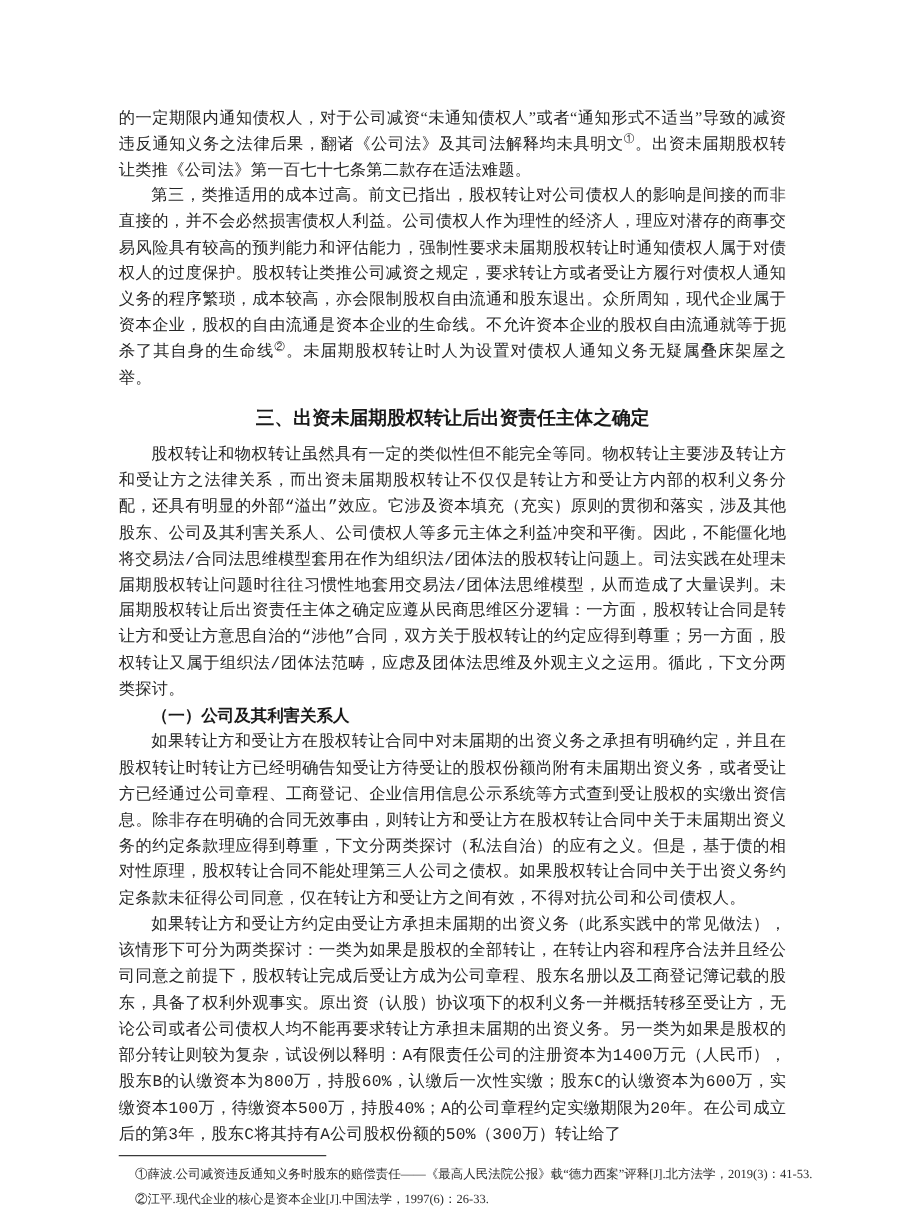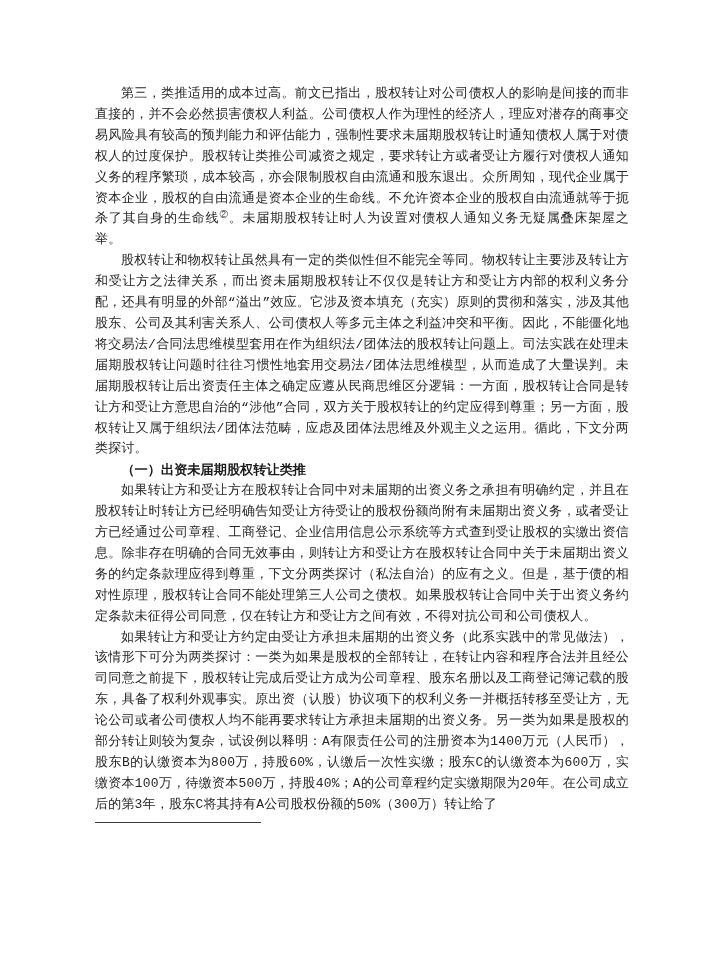--- a/index.html
+++ b/index.html
@@ -75,24 +75,30 @@
     white-space: nowrap;
     color: #2b2b2b;
   }
 </style>
 </head>
 <body>
 
 <div class="page">
   <div class="content">
     <div>
+        <p class="para">的一定期限内通知债权人，对于公司减资“未通知债权人”或者“通知形式不适当”导致的减资违反通知义务之法律后果，翻诸《公司法》及其司法解释均未具明文<sup>①</sup>。出资未届期股权转让类推《公司法》第一百七十七条第二款存在适法难题。</p>
         <p class="para indent">第三，类推适用的成本过高。前文已指出，股权转让对公司债权人的影响是间接的而非直接的，并不会必然损害债权人利益。公司债权人作为理性的经济人，理应对潜存的商事交易风险具有较高的预判能力和评估能力，强制性要求未届期股权转让时通知债权人属于对债权人的过度保护。股权转让类推公司减资之规定，要求转让方或者受让方履行对债权人通知义务的程序繁琐，成本较高，亦会限制股权自由流通和股东退出。众所周知，现代企业属于资本企业，股权的自由流通是资本企业的生命线。不允许资本企业的股权自由流通就等于扼杀了其自身的生命线<sup>②</sup>。未届期股权转让时人为设置对债权人通知义务无疑属叠床架屋之举。</p>
+        <h2 class="sec-heading">三、出资未届期股权转让后出资责任主体之确定</h2>
         <p class="para indent">股权转让和物权转让虽然具有一定的类似性但不能完全等同。物权转让主要涉及转让方和受让方之法律关系，而出资未届期股权转让不仅仅是转让方和受让方内部的权利义务分配，还具有明显的外部“溢出”效应。它涉及资本填充（充实）原则的贯彻和落实，涉及其他股东、公司及其利害关系人、公司债权人等多元主体之利益冲突和平衡。因此，不能僵化地将交易法/合同法思维模型套用在作为组织法/团体法的股权转让问题上。司法实践在处理未届期股权转让问题时往往习惯性地套用交易法/团体法思维模型，从而造成了大量误判。未届期股权转让后出资责任主体之确定应遵从民商思维区分逻辑：一方面，股权转让合同是转让方和受让方意思自治的“涉他”合同，双方关于股权转让的约定应得到尊重；另一方面，股权转让又属于组织法/团体法范畴，应虑及团体法思维及外观主义之运用。循此，下文分两类探讨。</p>
-        <h3 class="sub-heading">（一）出资未届期股权转让类推</h3>
+        <h3 class="sub-heading">（一）公司及其利害关系人</h3>
         <p class="para indent">如果转让方和受让方在股权转让合同中对未届期的出资义务之承担有明确约定，并且在股权转让时转让方已经明确告知受让方待受让的股权份额尚附有未届期出资义务，或者受让方已经通过公司章程、工商登记、企业信用信息公示系统等方式查到受让股权的实缴出资信息。除非存在明确的合同无效事由，则转让方和受让方在股权转让合同中关于未届期出资义务的约定条款理应得到尊重，下文分两类探讨（私法自治）的应有之义。但是，基于债的相对性原理，股权转让合同不能处理第三人公司之债权。如果股权转让合同中关于出资义务约定条款未征得公司同意，仅在转让方和受让方之间有效，不得对抗公司和公司债权人。</p>
         <p class="para indent">如果转让方和受让方约定由受让方承担未届期的出资义务（此系实践中的常见做法），该情形下可分为两类探讨：一类为如果是股权的全部转让，在转让内容和程序合法并且经公司同意之前提下，股权转让完成后受让方成为公司章程、股东名册以及工商登记簿记载的股东，具备了权利外观事实。原出资（认股）协议项下的权利义务一并概括转移至受让方，无论公司或者公司债权人均不能再要求转让方承担未届期的出资义务。另一类为如果是股权的部分转让则较为复杂，试设例以释明：A有限责任公司的注册资本为1400万元（人民币），股东B的认缴资本为800万，持股60%，认缴后一次性实缴；股东C的认缴资本为600万，实缴资本100万，待缴资本500万，持股40%；A的公司章程约定实缴期限为20年。在公司成立后的第3年，股东C将其持有A公司股权份额的50%（300万）转让给了</p>
       </div>
     <div class="footnotes">
       <div class="fn-rule"></div>
+      <div>
+          <p class="footnote">①薛波.公司减资违反通知义务时股东的赔偿责任——《最高人民法院公报》载“德力西案”评释[J].北方法学，2019(3)：41-53.</p>
+          <p class="footnote">②江平.现代企业的核心是资本企业[J].中国法学，1997(6)：26-33.</p>
+        </div>
     </div>
 
   </div>
 </div>
 
 </body></html>

